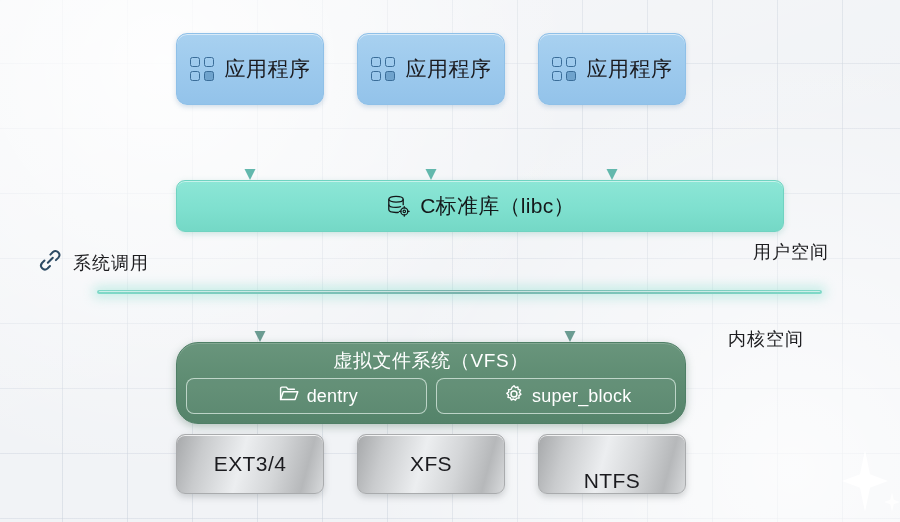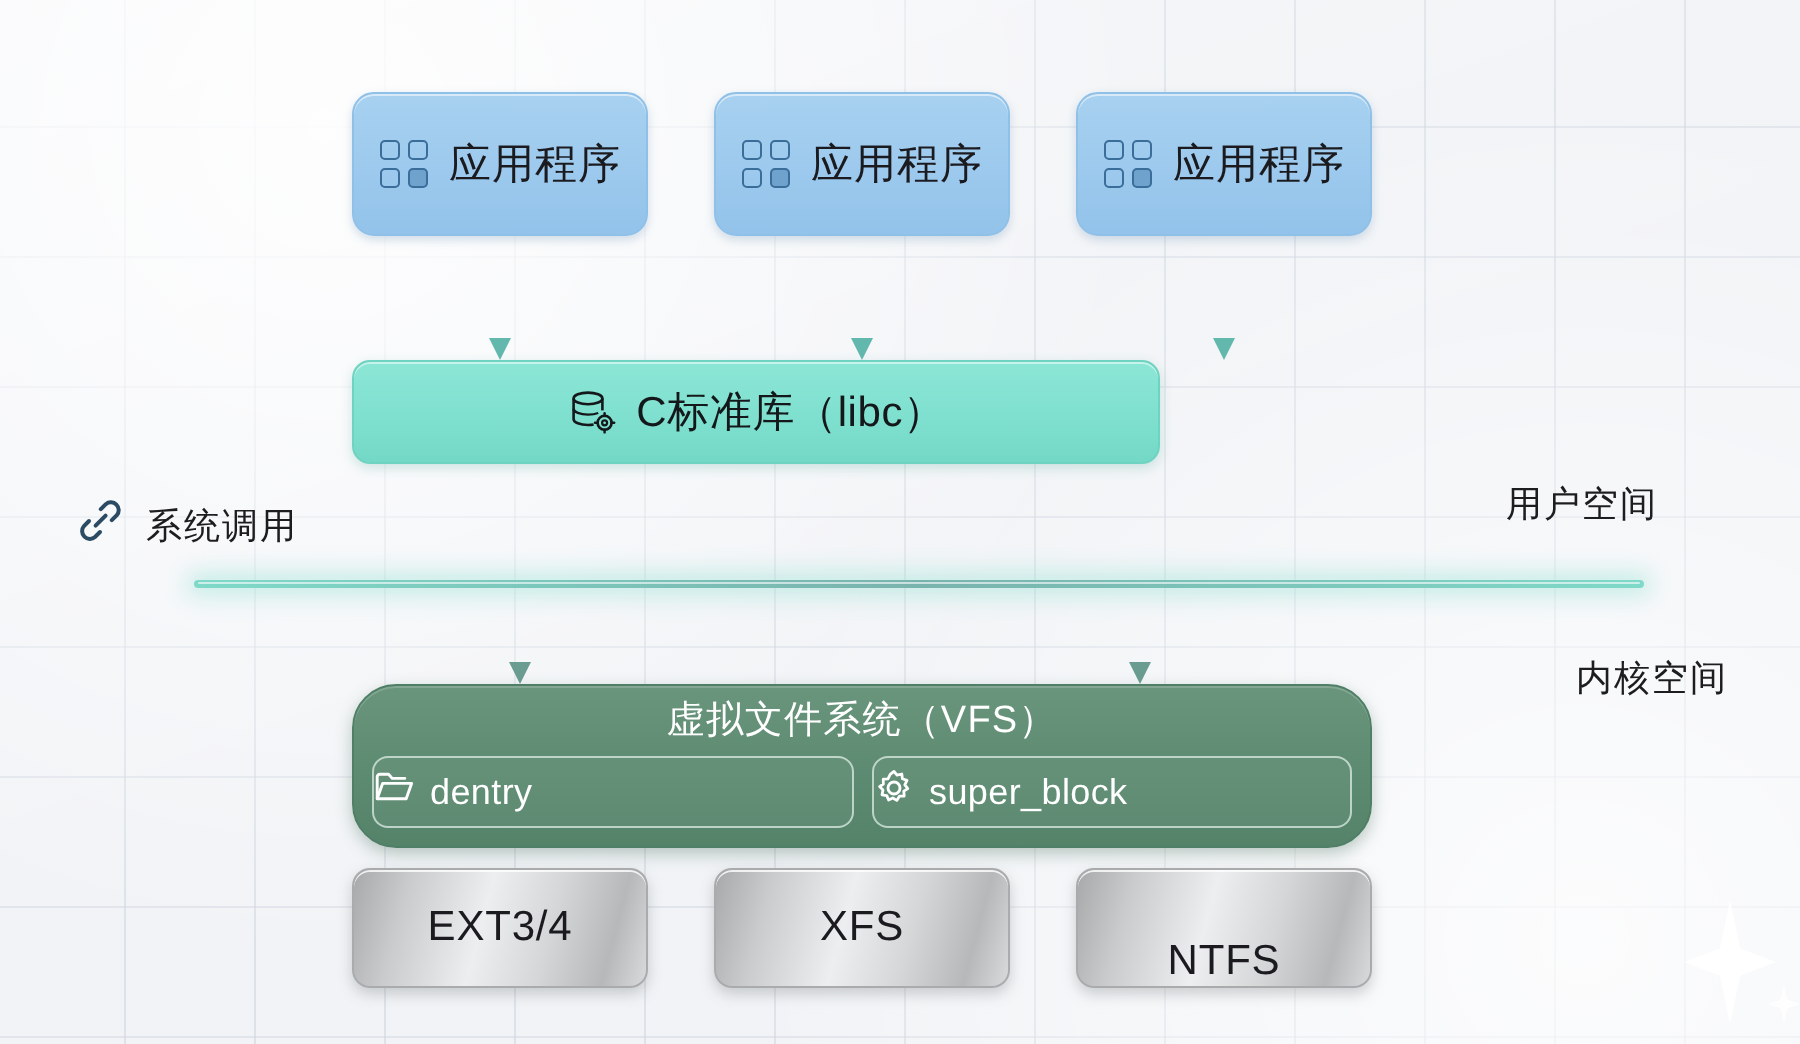--- a/index.html
+++ b/index.html
@@ -66,21 +66,21 @@
     display: flex;
     align-items: center;
     justify-content: center;
     border-radius: 10px;
   }
 
   
   .app-box {
     width: 148px;
     height: 72px;
-    top: 46px;
+    top: 33px;
     background: linear-gradient(180deg, #a8d1f0 0%, #9cc9ed 55%, #93c3ea 100%);
     border: 1px solid #8fc0e8;
     border-radius: 11px;
     box-shadow: 0 2px 5px rgba(110,150,185,0.30), inset 0 1px 0 rgba(255,255,255,0.55);
     gap: 11px;
   }
   .app-box .label {
     font-size: 21px;
     color: #1b1b1f;
     letter-spacing: 0.5px;
@@ -106,21 +106,21 @@
   }
   .icon-grid2x2 i.fill {
     background: #6fa3cd;
     border-color: #3a6d99;
   }
 
   
   #libc-box {
     left: 176px;
     top: 180px;
-    width: 404px;
+    width: 608px;
     height: 52px;
     background: linear-gradient(180deg, #8ce6d6 0%, #7fe0cf 55%, #74d8c6 100%);
     border: 1px solid #6fd3c1;
     border-radius: 9px;
     box-shadow: 0 2px 6px rgba(100,180,165,0.30), inset 0 1px 0 rgba(255,255,255,0.5);
     gap: 9px;
   }
   #libc-box .label {
     font-size: 21px;
     color: #14181a;
@@ -151,21 +151,21 @@
   }
 
   .space-label {
     position: absolute;
     font-size: 18px;
     color: #1d1d20;
     letter-spacing: 1px;
     white-space: nowrap;
   }
   #user-space-label  { left: 753px; top: 240px; }
-  #kernel-space-label{ left: 788px; top: 327px; }
+  #kernel-space-label{ left: 728px; top: 327px; }
 
   
   #syscall-group {
     position: absolute;
     left: 38px;
     top: 248px;
     display: flex;
     align-items: center;
     gap: 10px;
   }
@@ -200,27 +200,29 @@
     display: flex;
     gap: 9px;
     padding: 2px 9px 0 9px;
     box-sizing: border-box;
   }
   .vfs-item {
     flex: 1;
     height: 34px;
     display: flex;
     align-items: center;
+    justify-content: center;
     gap: 8px;
     border: 1px solid rgba(225,240,232,0.72);
     border-radius: 8px;
     background: rgba(255,255,255,0.045);
     color: #ffffff;
     font-size: 18px;
     letter-spacing: 0.2px;
+    padding-left: 24px;
   }
 
   
   .fs-box {
     top: 434px;
     width: 148px;
     height: 60px;
     border-radius: 9px;
     background: linear-gradient(105deg, #a7a9ab 0%, #c9cbcd 18%, #eceef0 44%, #d4d6d8 66%, #b6b8ba 86%, #d8dadc 100%);
     border: 1px solid #a9abad;

